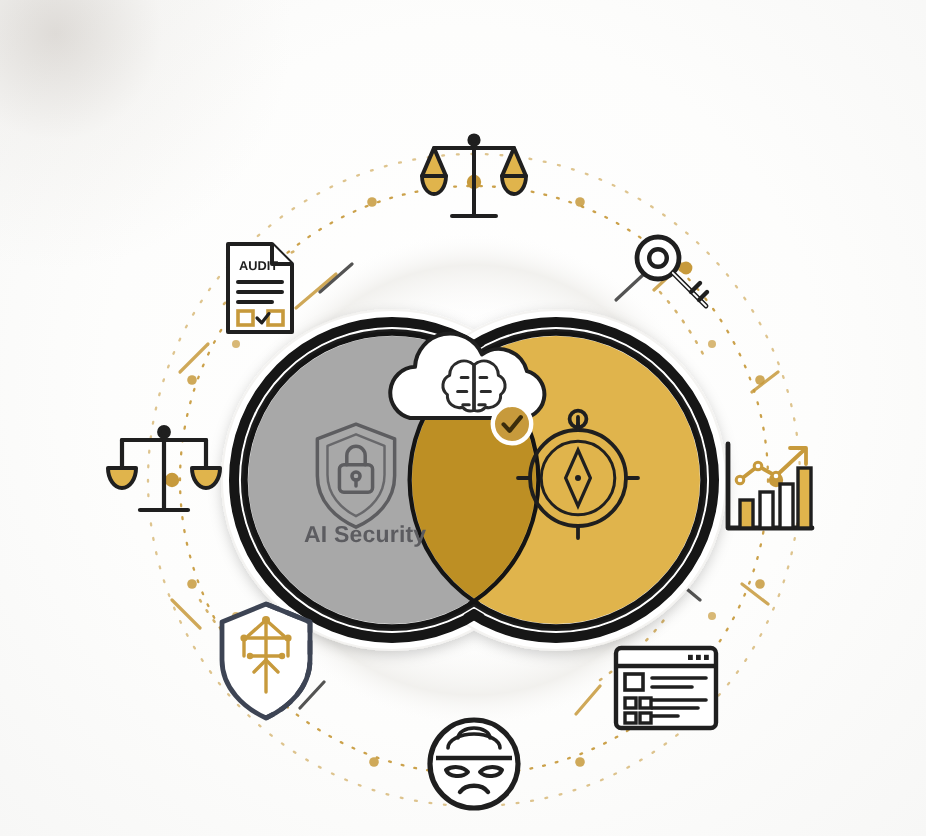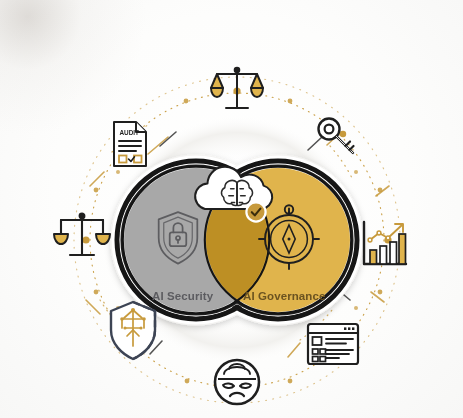--- a/index.html
+++ b/index.html
@@ -19,21 +19,20 @@
   }
   .layer{position:absolute;left:0;top:0;width:463px;height:418px;}
   svg{display:block;}
   .lbl{
     position:absolute;
     font-size:11.5px;
     font-weight:600;
     letter-spacing:.1px;
     white-space:nowrap;
     user-select:none;
-    margin-top:28px;
   }
   #lbl-sec{left:152px;top:262px;color:#5c5c60;}
   #lbl-gov{left:243px;top:262px;color:#6b5320;}
 </style>
 </head>
 <body>
 
 <div id="canvas">
 
   <svg class="layer" viewBox="0 0 463 418" width="463" height="418">
@@ -178,21 +177,20 @@
         <path d="M6.4 -10.2 h-3.4 M8.2 -3.2 h-4.6 M5.6 3.4 h-3.2"></path>
       </g>
       <g transform="translate(19,13)">
         <circle cx="0" cy="0" r="9.6" fill="#c79a3c" stroke="#ffffff" stroke-width="2.2"></circle>
         <path d="M-4.2 0.2 L-1.2 3.4 L4.4 -3.4" fill="none" stroke="#3a2c0c" stroke-width="2.1" stroke-linecap="round" stroke-linejoin="round"></path>
       </g>
     </g>
   </svg>
 
   <div class="lbl" id="lbl-sec">AI Security</div>
-  <div class="lbl" id="lbl-gov">AI Governance</div>
 
   <svg class="layer" viewBox="0 0 463 418" width="463" height="418">
 
     <g transform="translate(112,122)">
       <path d="M2 0 H24 L34 10 V44 H2 Z" fill="#ffffff" stroke="#1f1f1f" stroke-width="2" stroke-linejoin="round"></path>
       <path d="M24 0 V10 H34" fill="#ffffff" stroke="#1f1f1f" stroke-width="2" stroke-linejoin="round"></path>
       <text x="7.5" y="13.2" font-family="'Liberation Sans',sans-serif" font-size="6.4" font-weight="700" fill="#1f1f1f">AUDIT</text>
       <g stroke="#1f1f1f" stroke-width="2" stroke-linecap="round">
         <path d="M7 19 H29"></path>
           <path d="M7 24 H29"></path>

